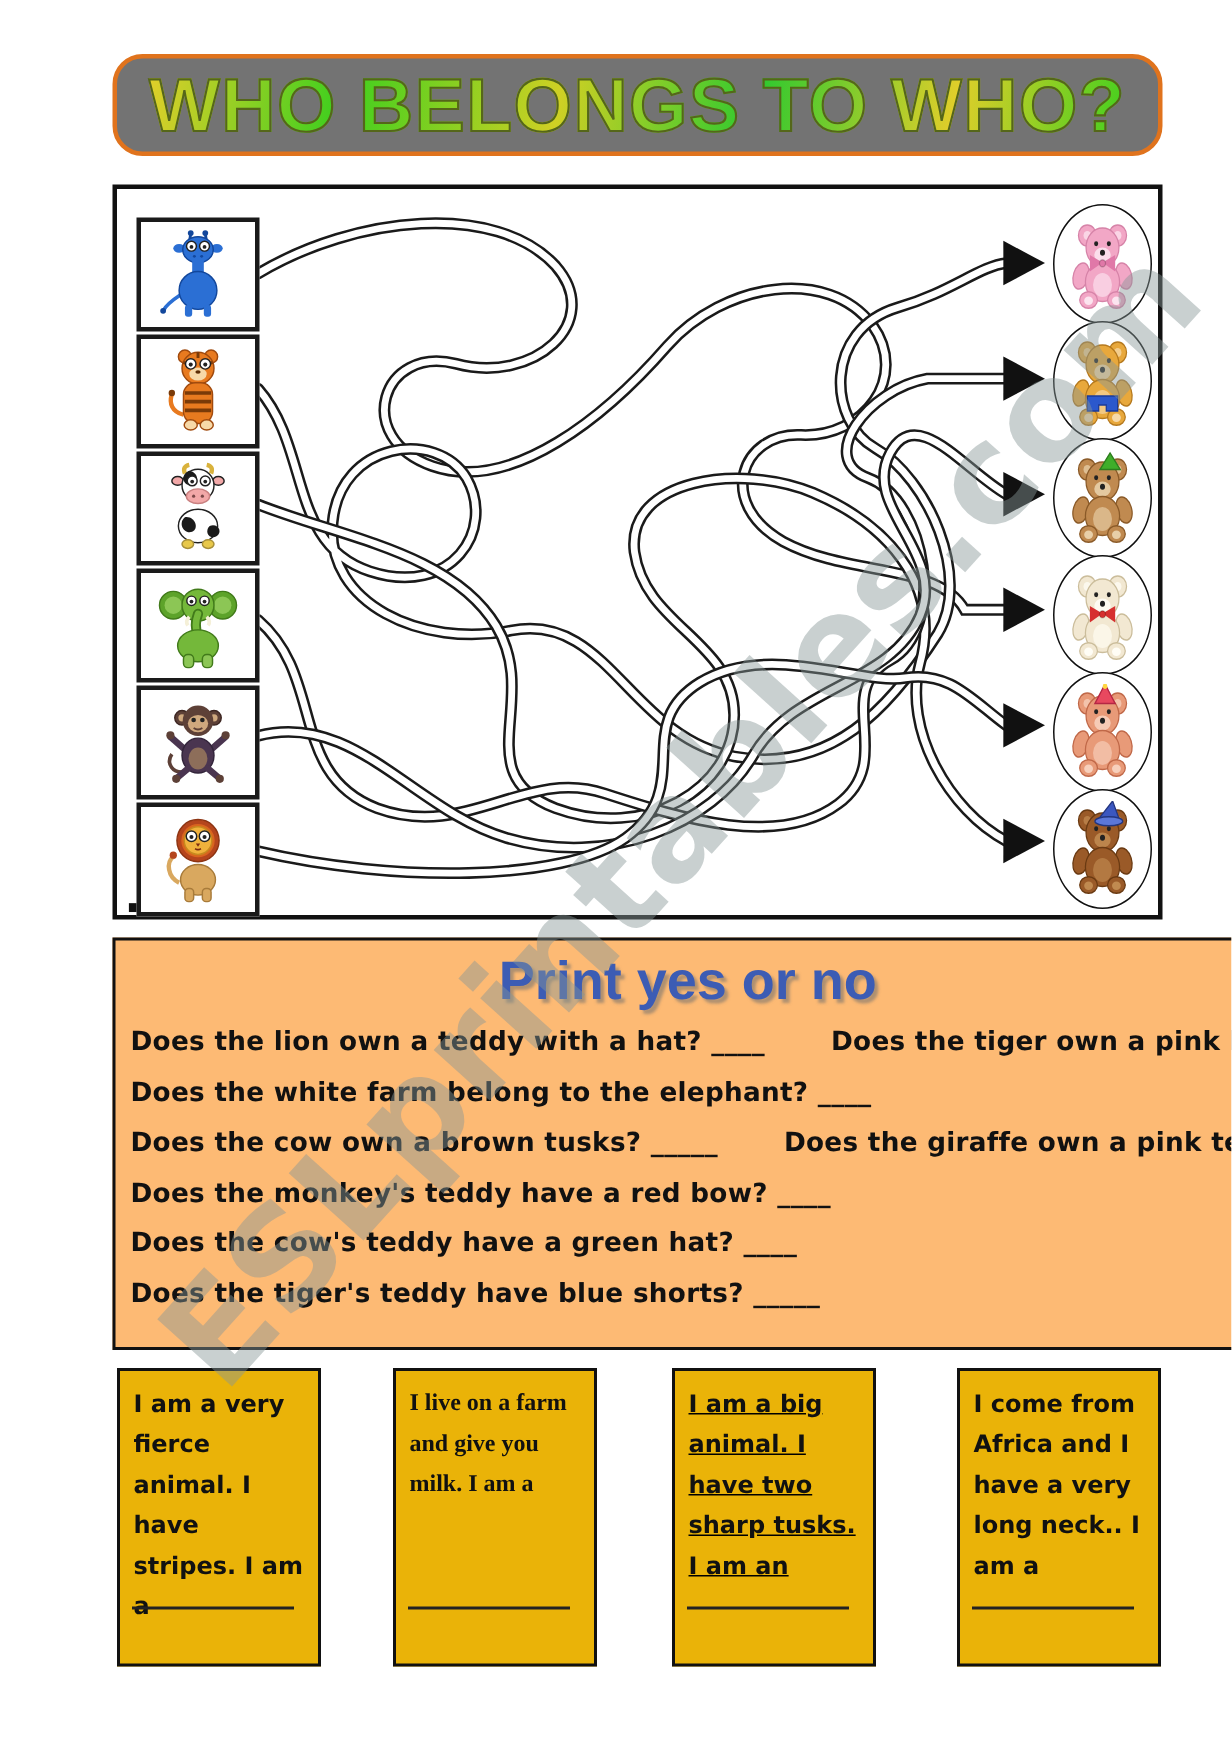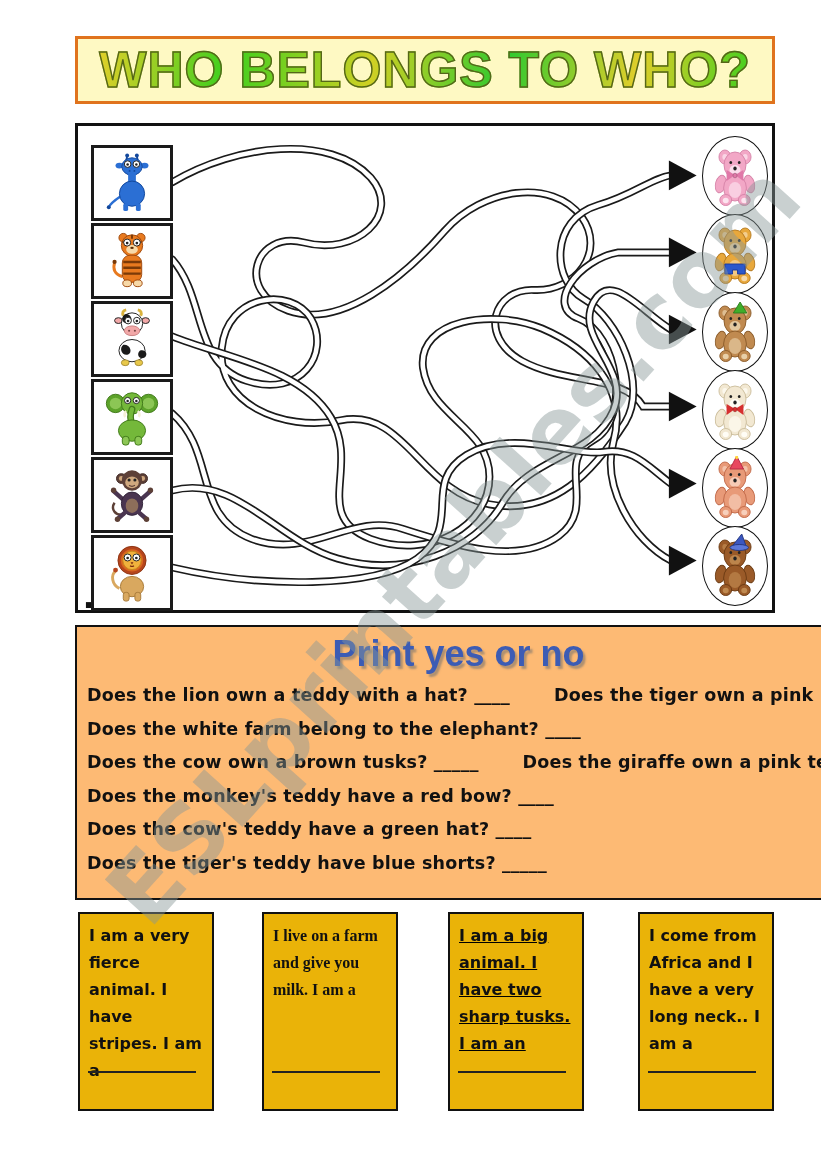--- a/index.html
+++ b/index.html
@@ -49,21 +49,21 @@
     border:2px solid #111;background:#eab308;padding:8px 9px;}
   .riddle-text{font-size:16px;font-weight:700;line-height:27px;color:#111;}
   .riddle-blank{position:absolute;left:8px;bottom:36px;width:108px;
     border-bottom:2px solid #222;}
 </style>
 </head>
 <body>
 
 <div class="page">
 
-  <div class="title-banner" style="background: #fef9c3; border-color: rgb(224, 115, 29);">
+  <div class="title-banner" style="background: #737373; border-color: rgb(224, 115, 29); border-radius: 20px;">
     <span class="title-text">WHO BELONGS TO WHO?</span>
   </div>
 
   <div class="maze-box">
     <svg class="maze-svg" id="maze-svg" viewBox="0 0 700 490" preserveAspectRatio="none">
         <path d="M95,57 C160,18 255,8 295,52 C328,90 280,132 228,118 C178,105 158,168 212,187 C266,206 330,152 370,106 C408,63 478,52 508,92 C533,127 502,168 460,166 C420,164 402,212 448,238 C492,262 552,252 570,284 L598,284" fill="none" stroke="#1a1a1a" stroke-width="8" stroke-linecap="round"></path>
         <path d="M95,57 C160,18 255,8 295,52 C328,90 280,132 228,118 C178,105 158,168 212,187 C266,206 330,152 370,106 C408,63 478,52 508,92 C533,127 502,168 460,166 C420,164 402,212 448,238 C492,262 552,252 570,284 L598,284" fill="none" stroke="#ffffff" stroke-width="4.6" stroke-linecap="round"></path>
         <path d="M95,135 C130,175 115,240 170,258 C225,276 255,230 235,195 C215,162 150,170 145,225 C140,280 205,310 265,298 C330,285 345,370 415,383 C480,395 520,350 552,300 C575,262 545,195 510,175 C478,157 475,95 525,80 C560,70 580,52 598,50" fill="none" stroke="#1a1a1a" stroke-width="8" stroke-linecap="round"></path>
         <path d="M95,135 C130,175 115,240 170,258 C225,276 255,230 235,195 C215,162 150,170 145,225 C140,280 205,310 265,298 C330,285 345,370 415,383 C480,395 520,350 552,300 C575,262 545,195 510,175 C478,157 475,95 525,80 C560,70 580,52 598,50" fill="none" stroke="#ffffff" stroke-width="4.6" stroke-linecap="round"></path>
         <path d="M95,213 C150,235 225,245 255,295 C285,345 235,395 295,418 C355,440 415,405 415,355 C415,305 355,295 348,245 C342,195 420,185 468,205 C515,225 555,265 540,320 C528,365 560,420 598,440" fill="none" stroke="#1a1a1a" stroke-width="8" stroke-linecap="round"></path>

